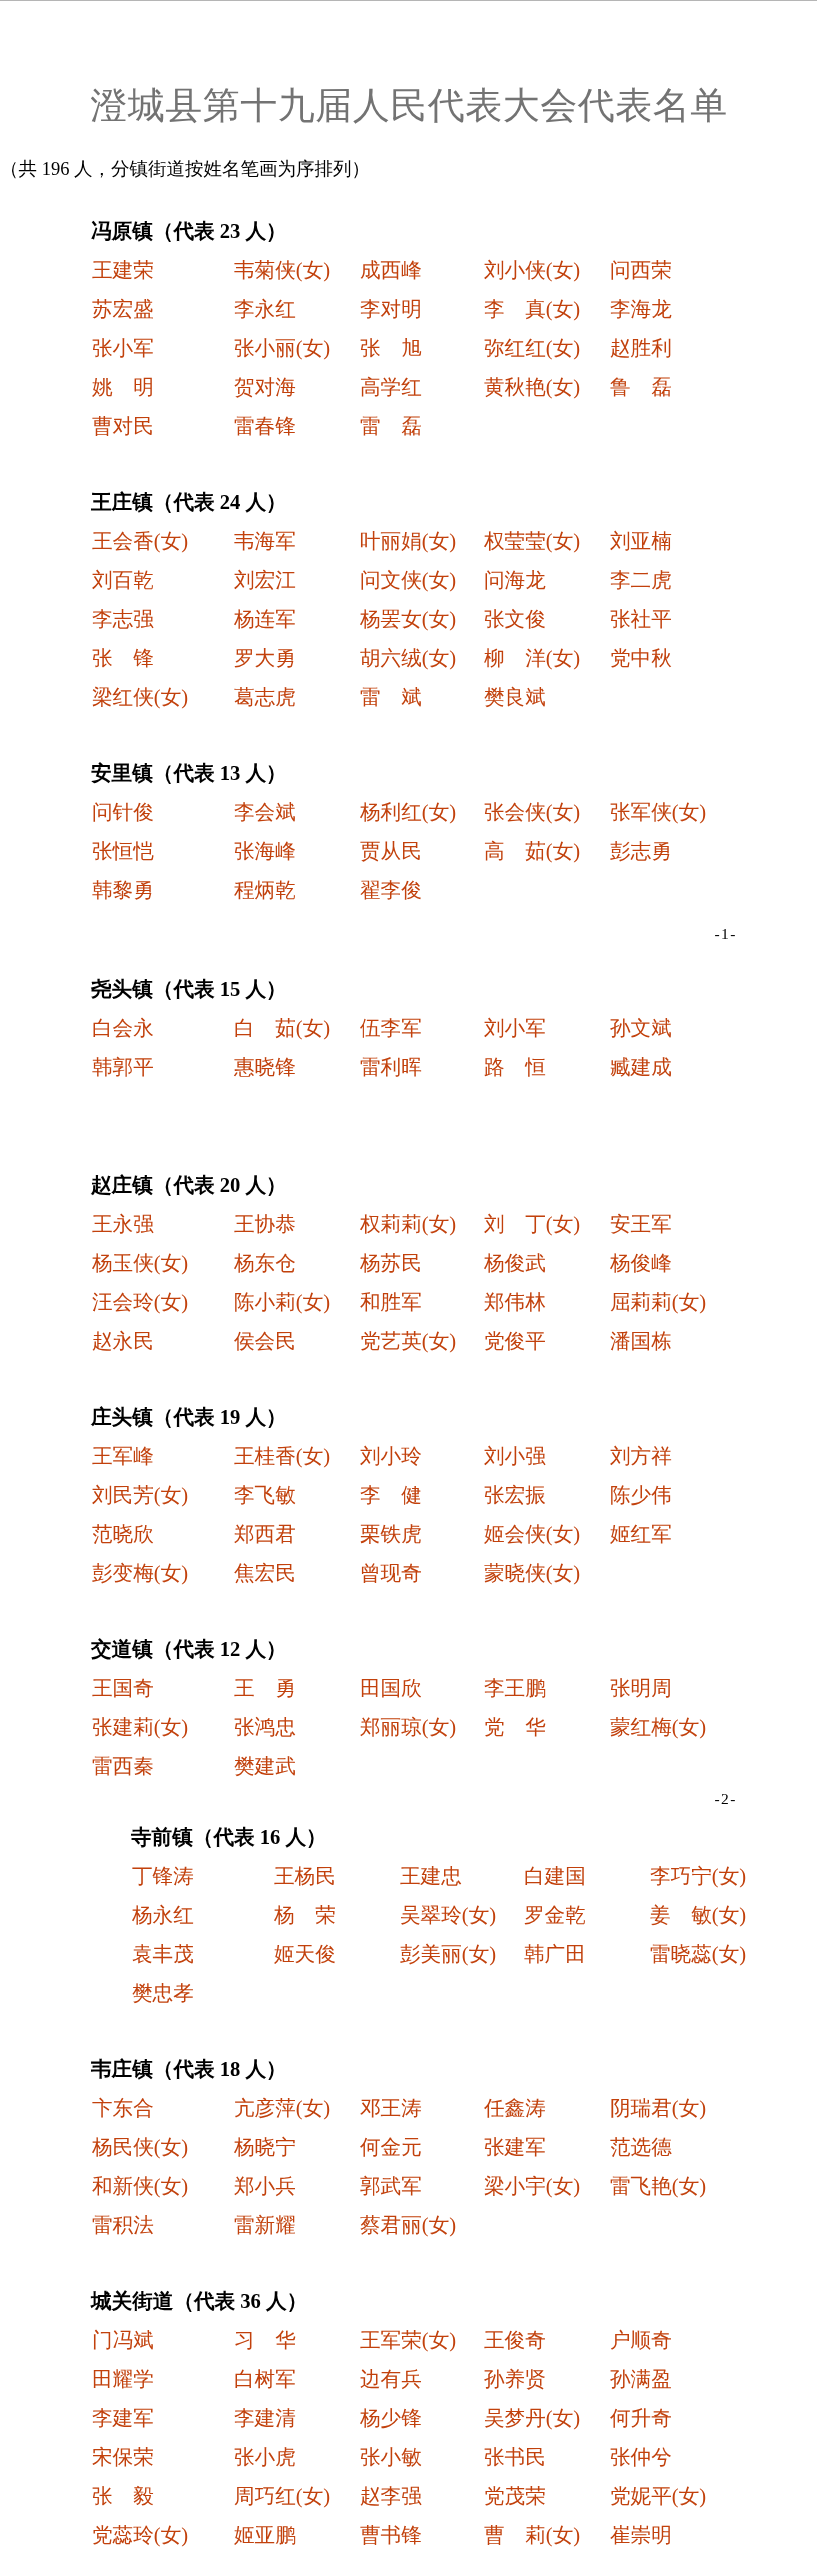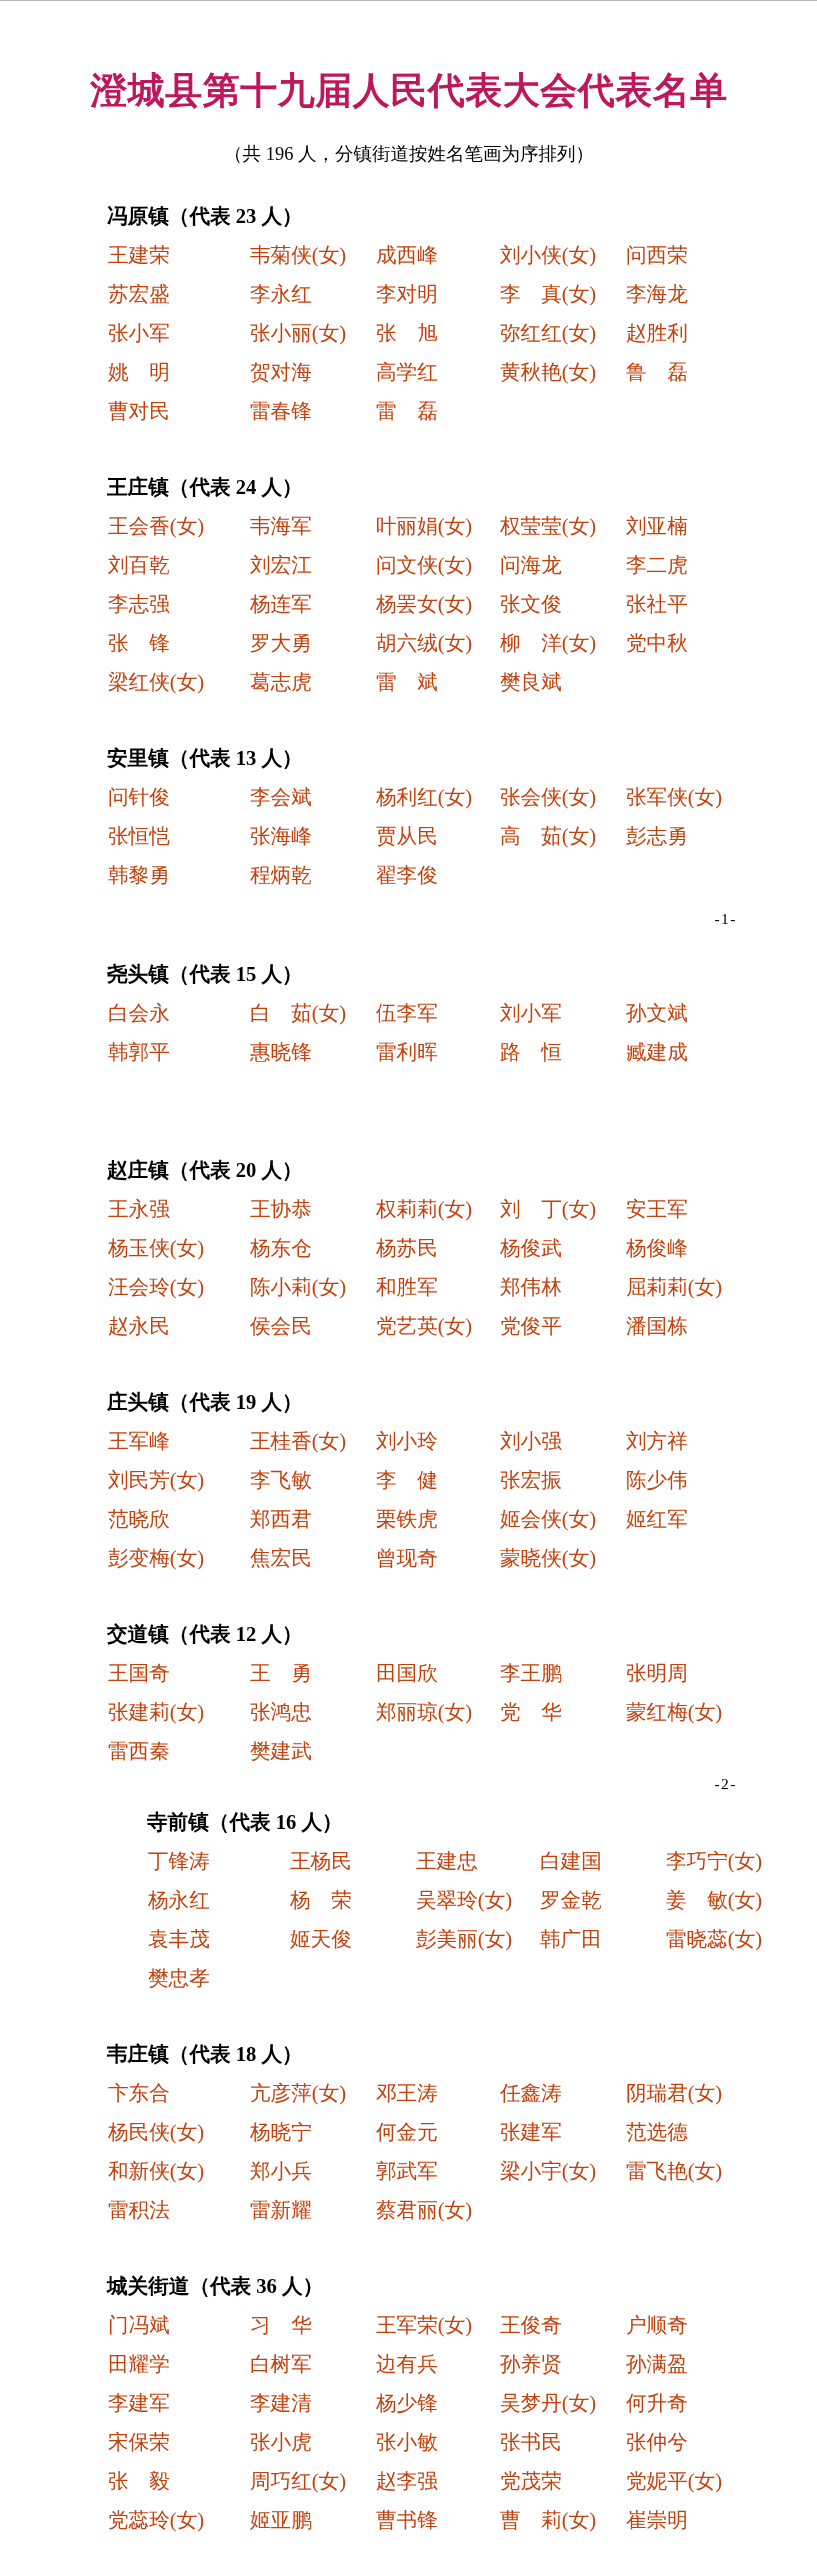--- a/index.html
+++ b/index.html
@@ -6,27 +6,27 @@
   body{
     width:818px;height:2784px;
     background:#ffffff;color:#111;
     font-family:"Liberation Serif","DejaVu Serif",serif;
     position:relative;overflow:hidden;
   }
   .edge{position:absolute;left:0;width:100%;height:1px;background:#b5b5b5;}
   .edge-top{top:0;}
   .doc{padding-top:66px;}
   .doc-title{
-    margin:1px;font-size:37px;font-weight:bold;text-align:center;
-    line-height:48px;letter-spacing:0.5px;color:#be185d;
+    margin:16px;font-size:37px;font-weight:normal;text-align:center;
+    line-height:48px;letter-spacing:0.5px;color:#737373;
   }
   .doc-subtitle{
-    margin-top:27px;font-size:18.5px;text-align:center;line-height:25px;color:#000;
-  }
-  .section{margin-top:37px;padding-left:16px;}
+    margin-top:27px;font-size:18.5px;text-align:left;line-height:25px;color:#000;
+  }
+  .section{margin-top:37px;}
   #sections > .section:nth-child(1){margin-top:30px;}
   #sections > .section:nth-child(5){margin-top:25px;}
   #sections > .section:nth-child(6){margin-top:79px;}
   #sections > .section:nth-child(10){margin-top:8.2px;margin-left:40px;}
   .section-header{
     font-size:20.6px;font-weight:bold;line-height:39px;
     padding-left:91px;color:#000;
   }
   .row{
     display:grid;

